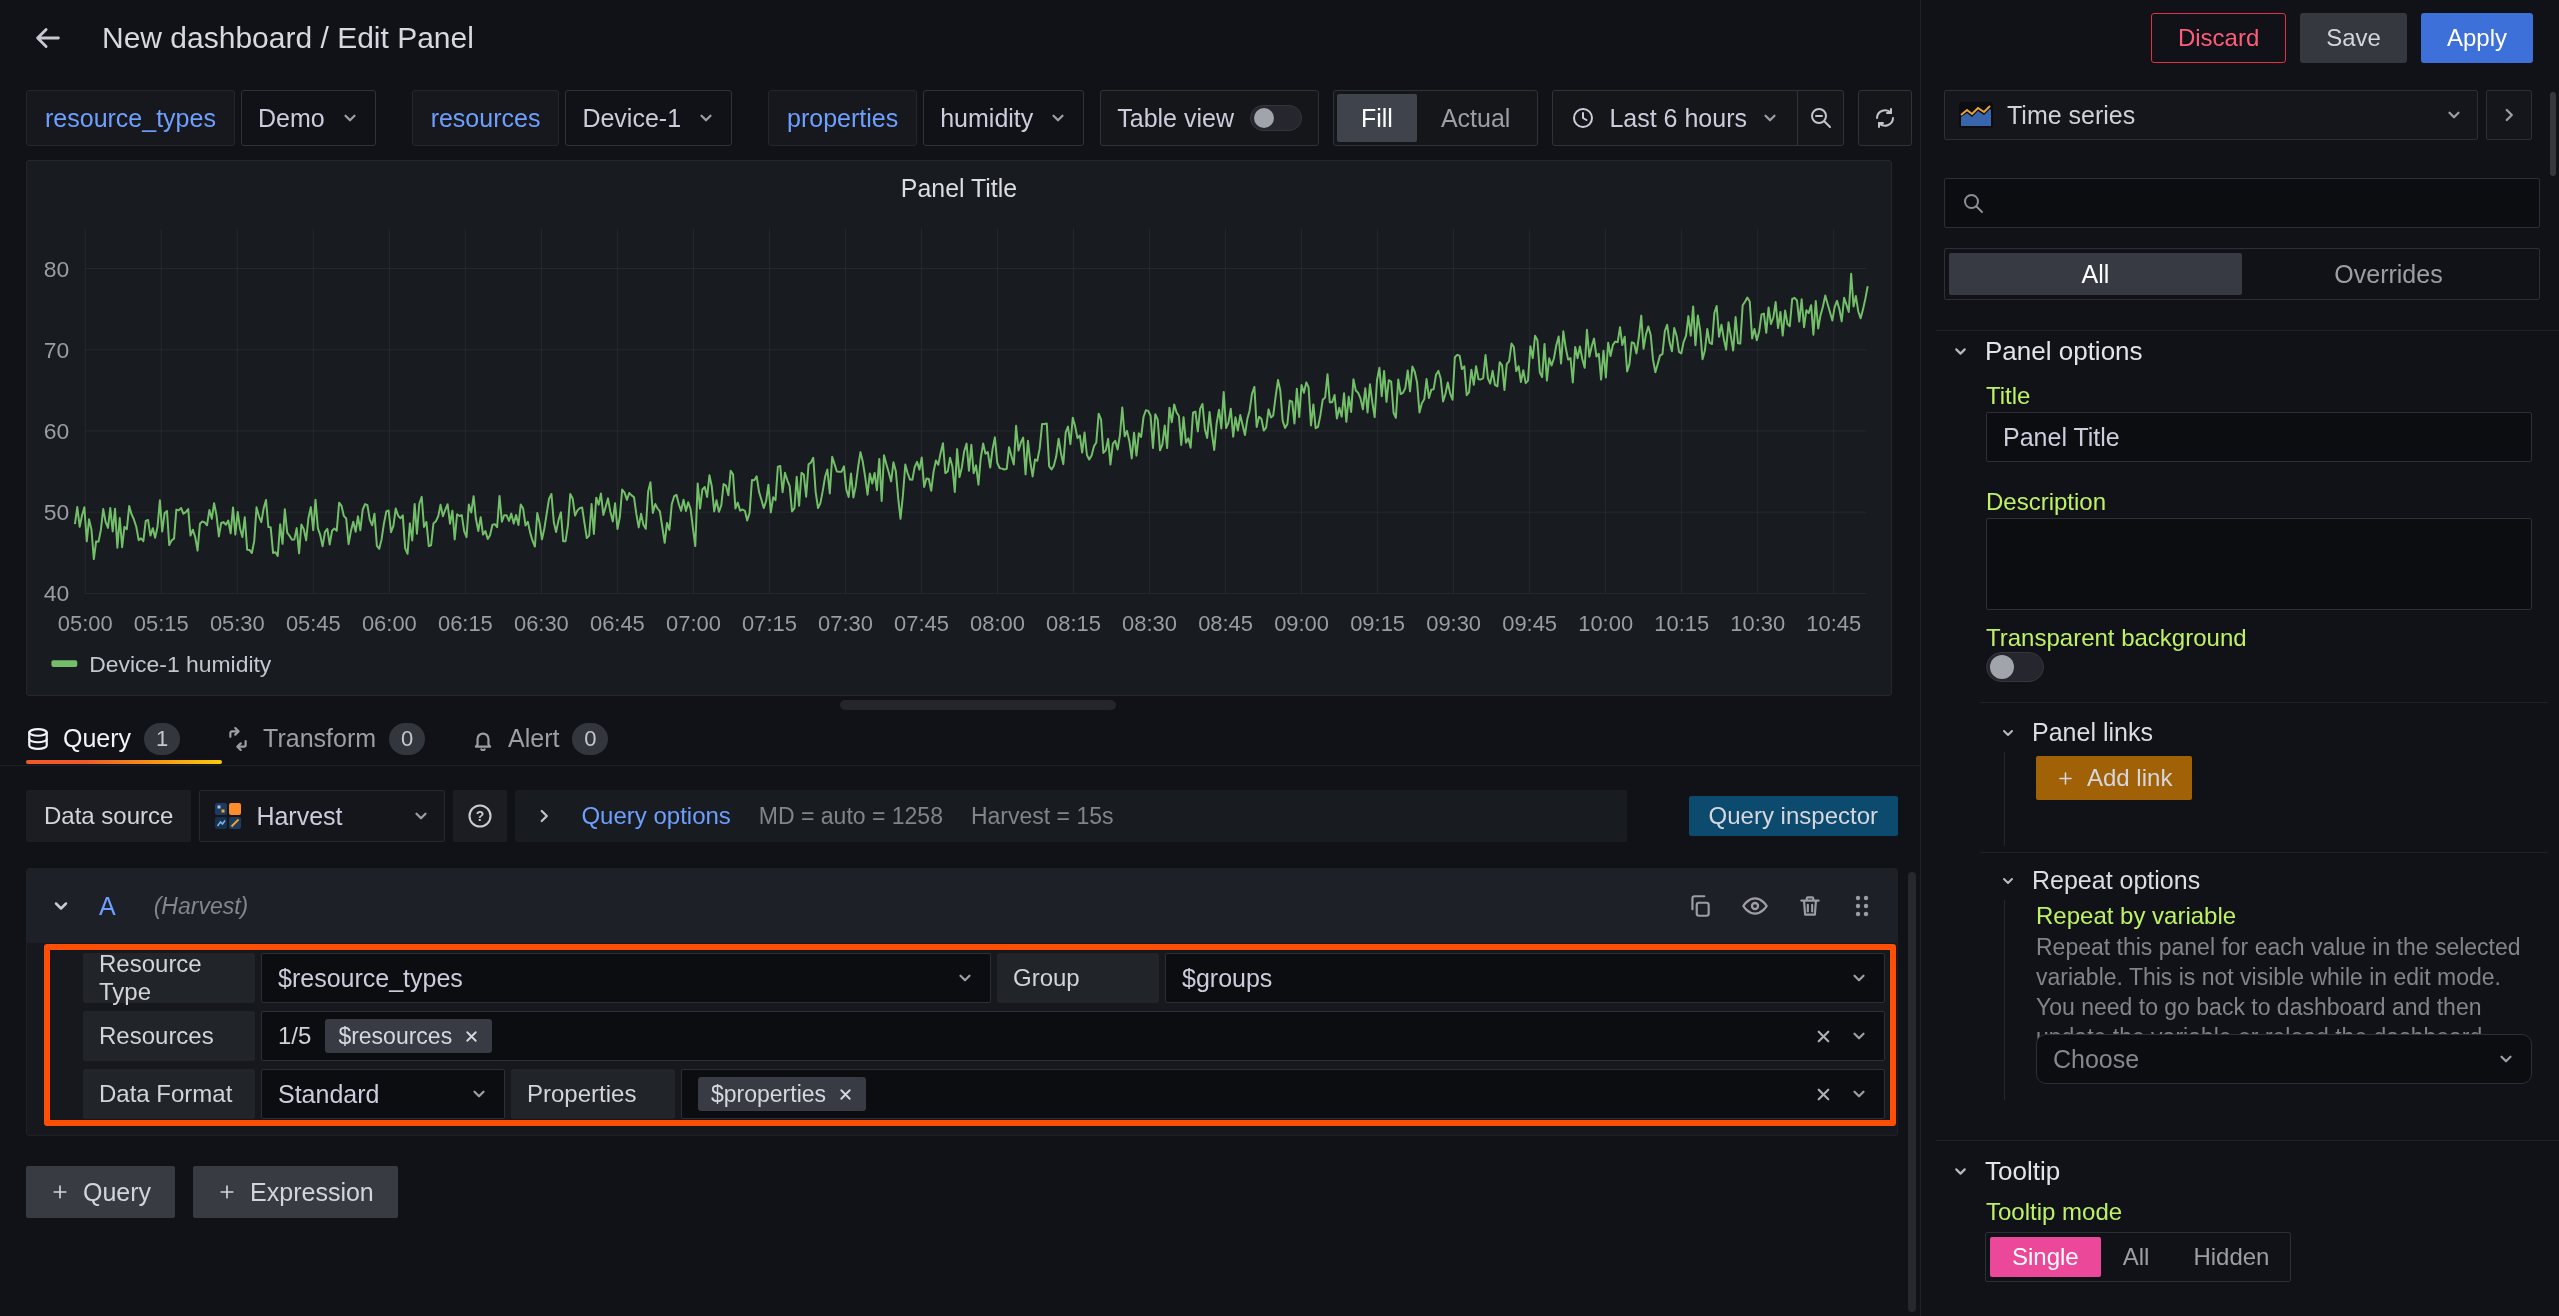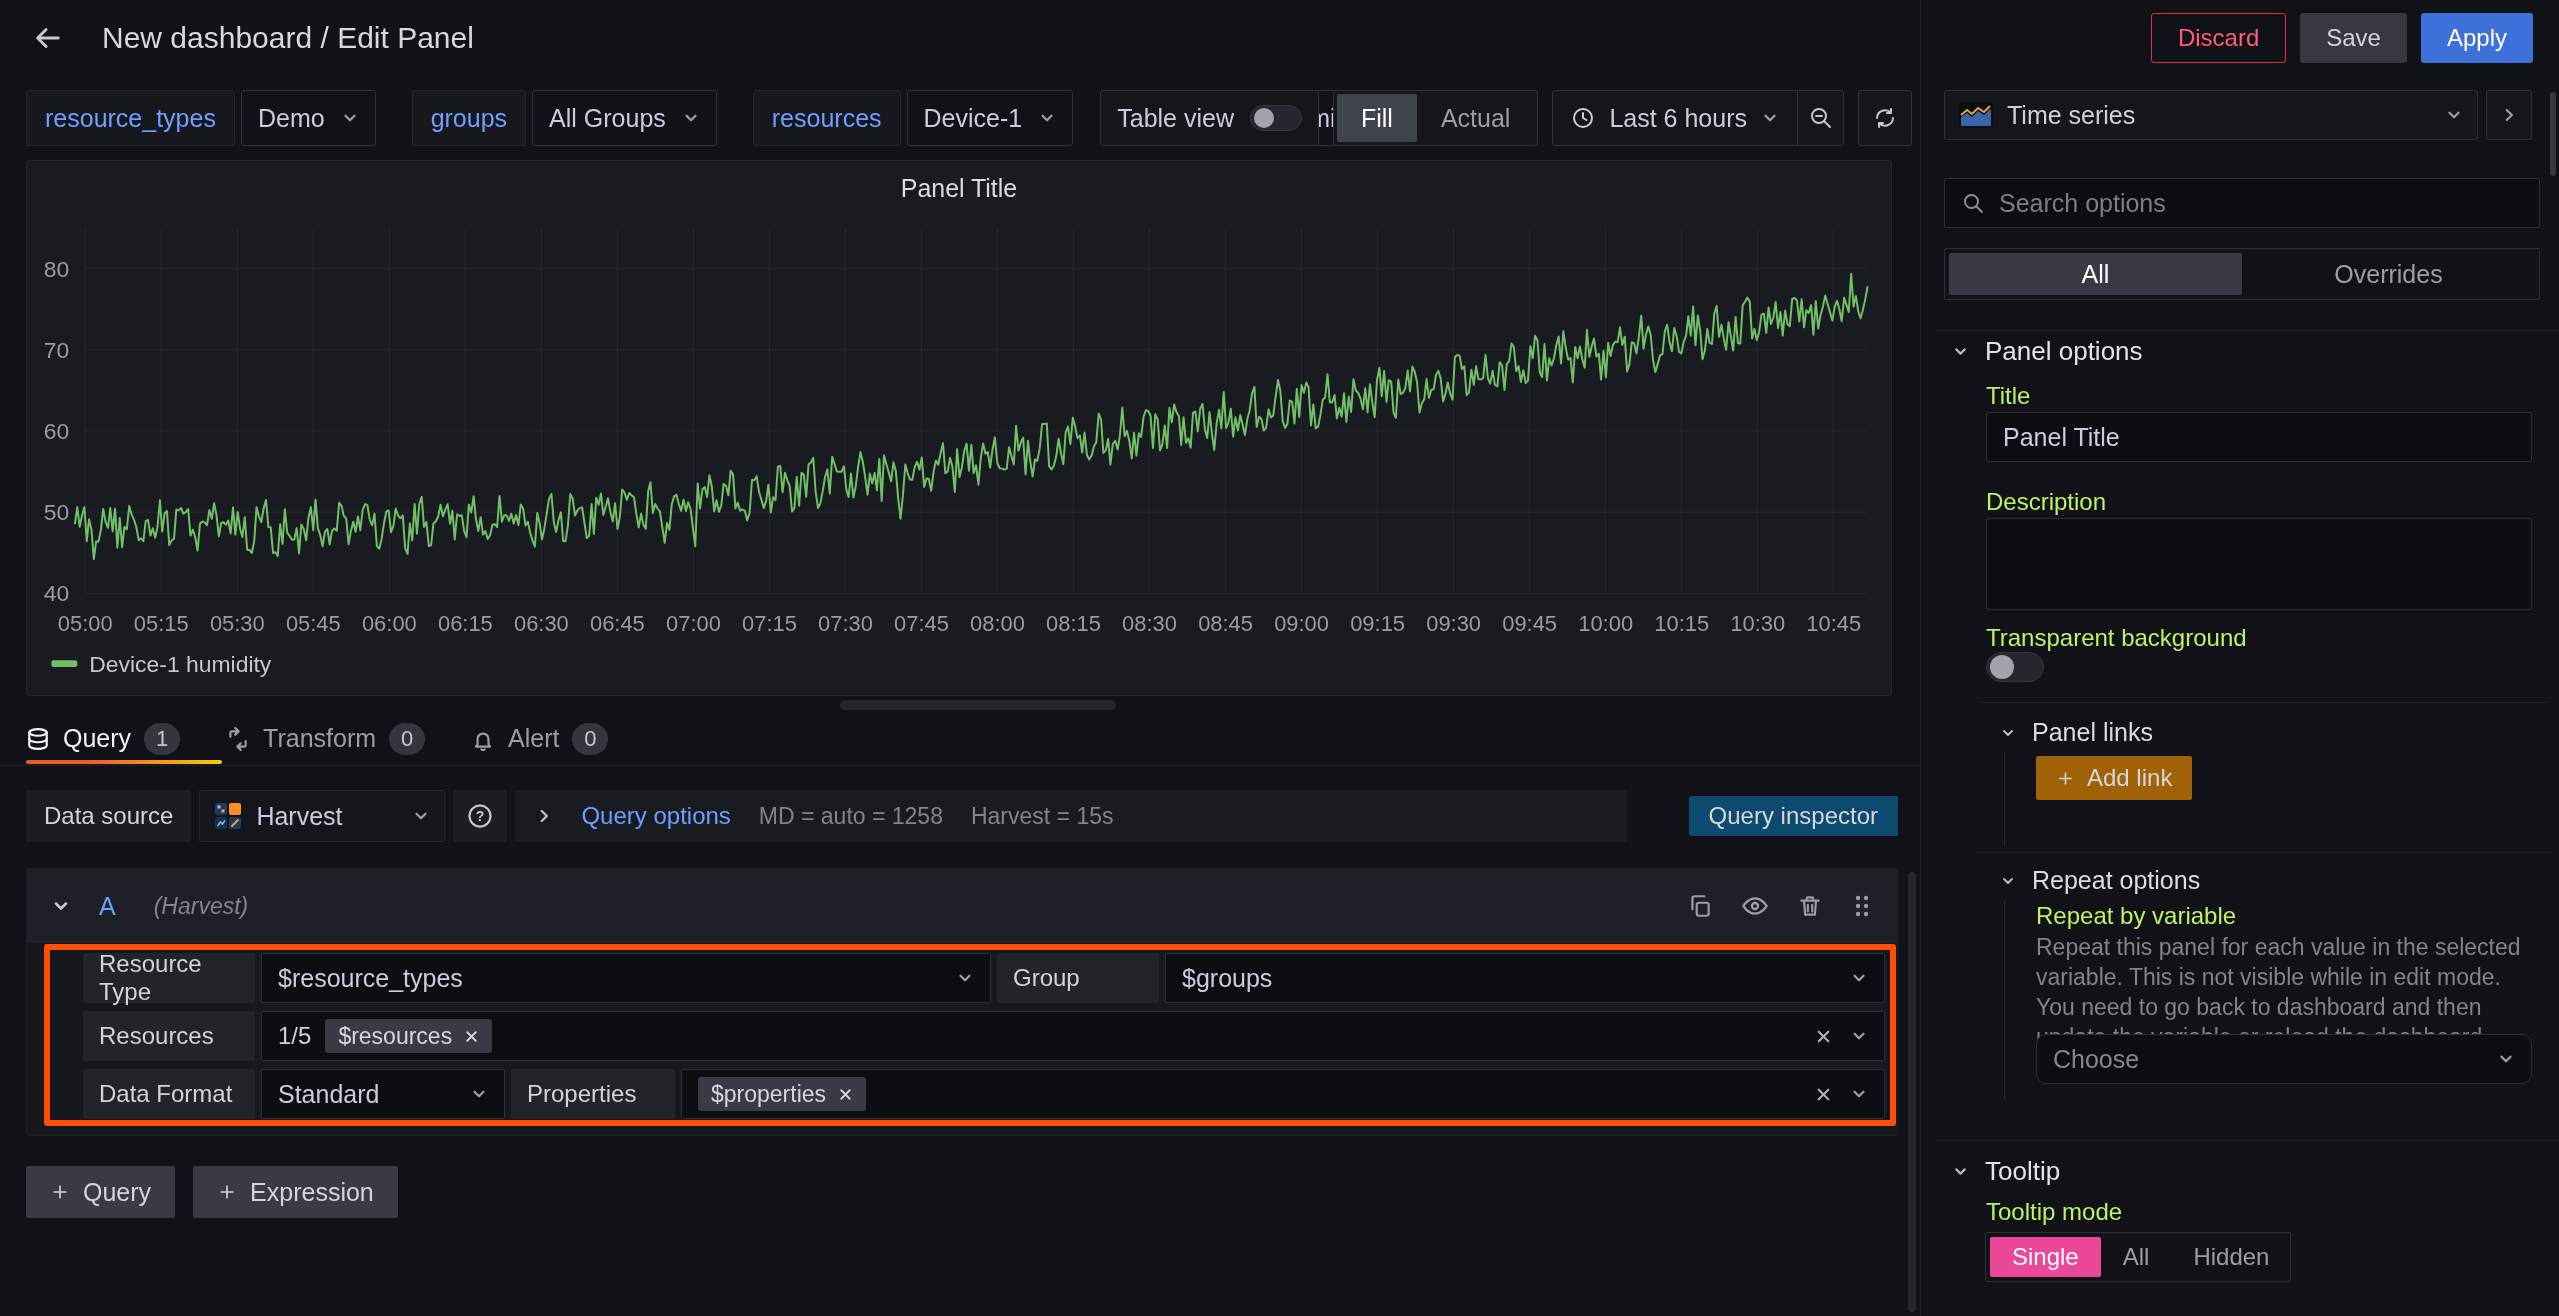--- a/index.html
+++ b/index.html
@@ -120,29 +120,20 @@
   <div class="tbtn" id="discard">Discard</div>
   <div class="tbtn" id="save">Save</div>
   <div class="tbtn" id="apply">Apply</div>
 </header>
 
 <div id="varbar">
   <div class="vargroup">
     <div class="varlabel">resource_types</div>
     <div class="varvalue">
       <span>Demo</span>
-      <svg class="icn caret" width="18" height="18" viewBox="0 0 16 16">
-          <path d="M4 6l4 4 4-4"></path>
-        </svg>
-    </div>
-  </div>
-  <div class="vargroup">
-    <div class="varlabel">groups</div>
-    <div class="varvalue">
-      <span>All Groups</span>
       <svg class="icn caret" width="18" height="18" viewBox="0 0 16 16">
           <path d="M4 6l4 4 4-4"></path>
         </svg>
     </div>
   </div>
   <div class="vargroup">
     <div class="varlabel">resources</div>
     <div class="varvalue">
       <span>Device-1</span>
       <svg class="icn caret" width="18" height="18" viewBox="0 0 16 16">
@@ -488,21 +479,20 @@
     <svg class="icn" width="18" height="18" viewBox="0 0 16 16">
         <path d="M6 3.5l4.5 4.5L6 12.5"></path>
       </svg>
   </div>
 
   <div class="abs" id="searchbox">
     <svg class="icn" width="24" height="24" viewBox="0 0 24 24">
         <circle cx="10.5" cy="10.5" r="6.5"></circle>
         <path d="M15.5 15.5L21 21"></path>
       </svg>
-    <input type="text" placeholder="Search options" style="">
   </div>
 
   <div class="abs segctl" id="filterseg">
     <div class="seg on">All</div>
     <div class="seg">Overrides</div>
   </div>
 
   <div class="abs divider" style="left:15px;top:330px;width:623px"></div>
 
   <div class="abs sechdr" style="left:31px;top:336px">

